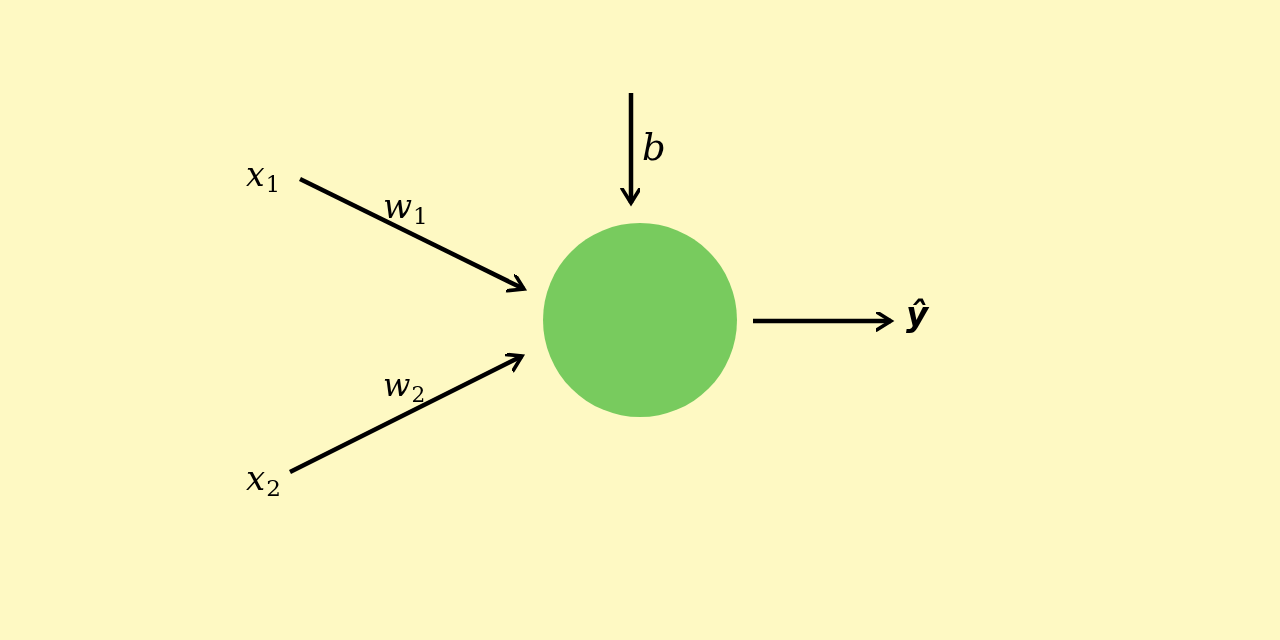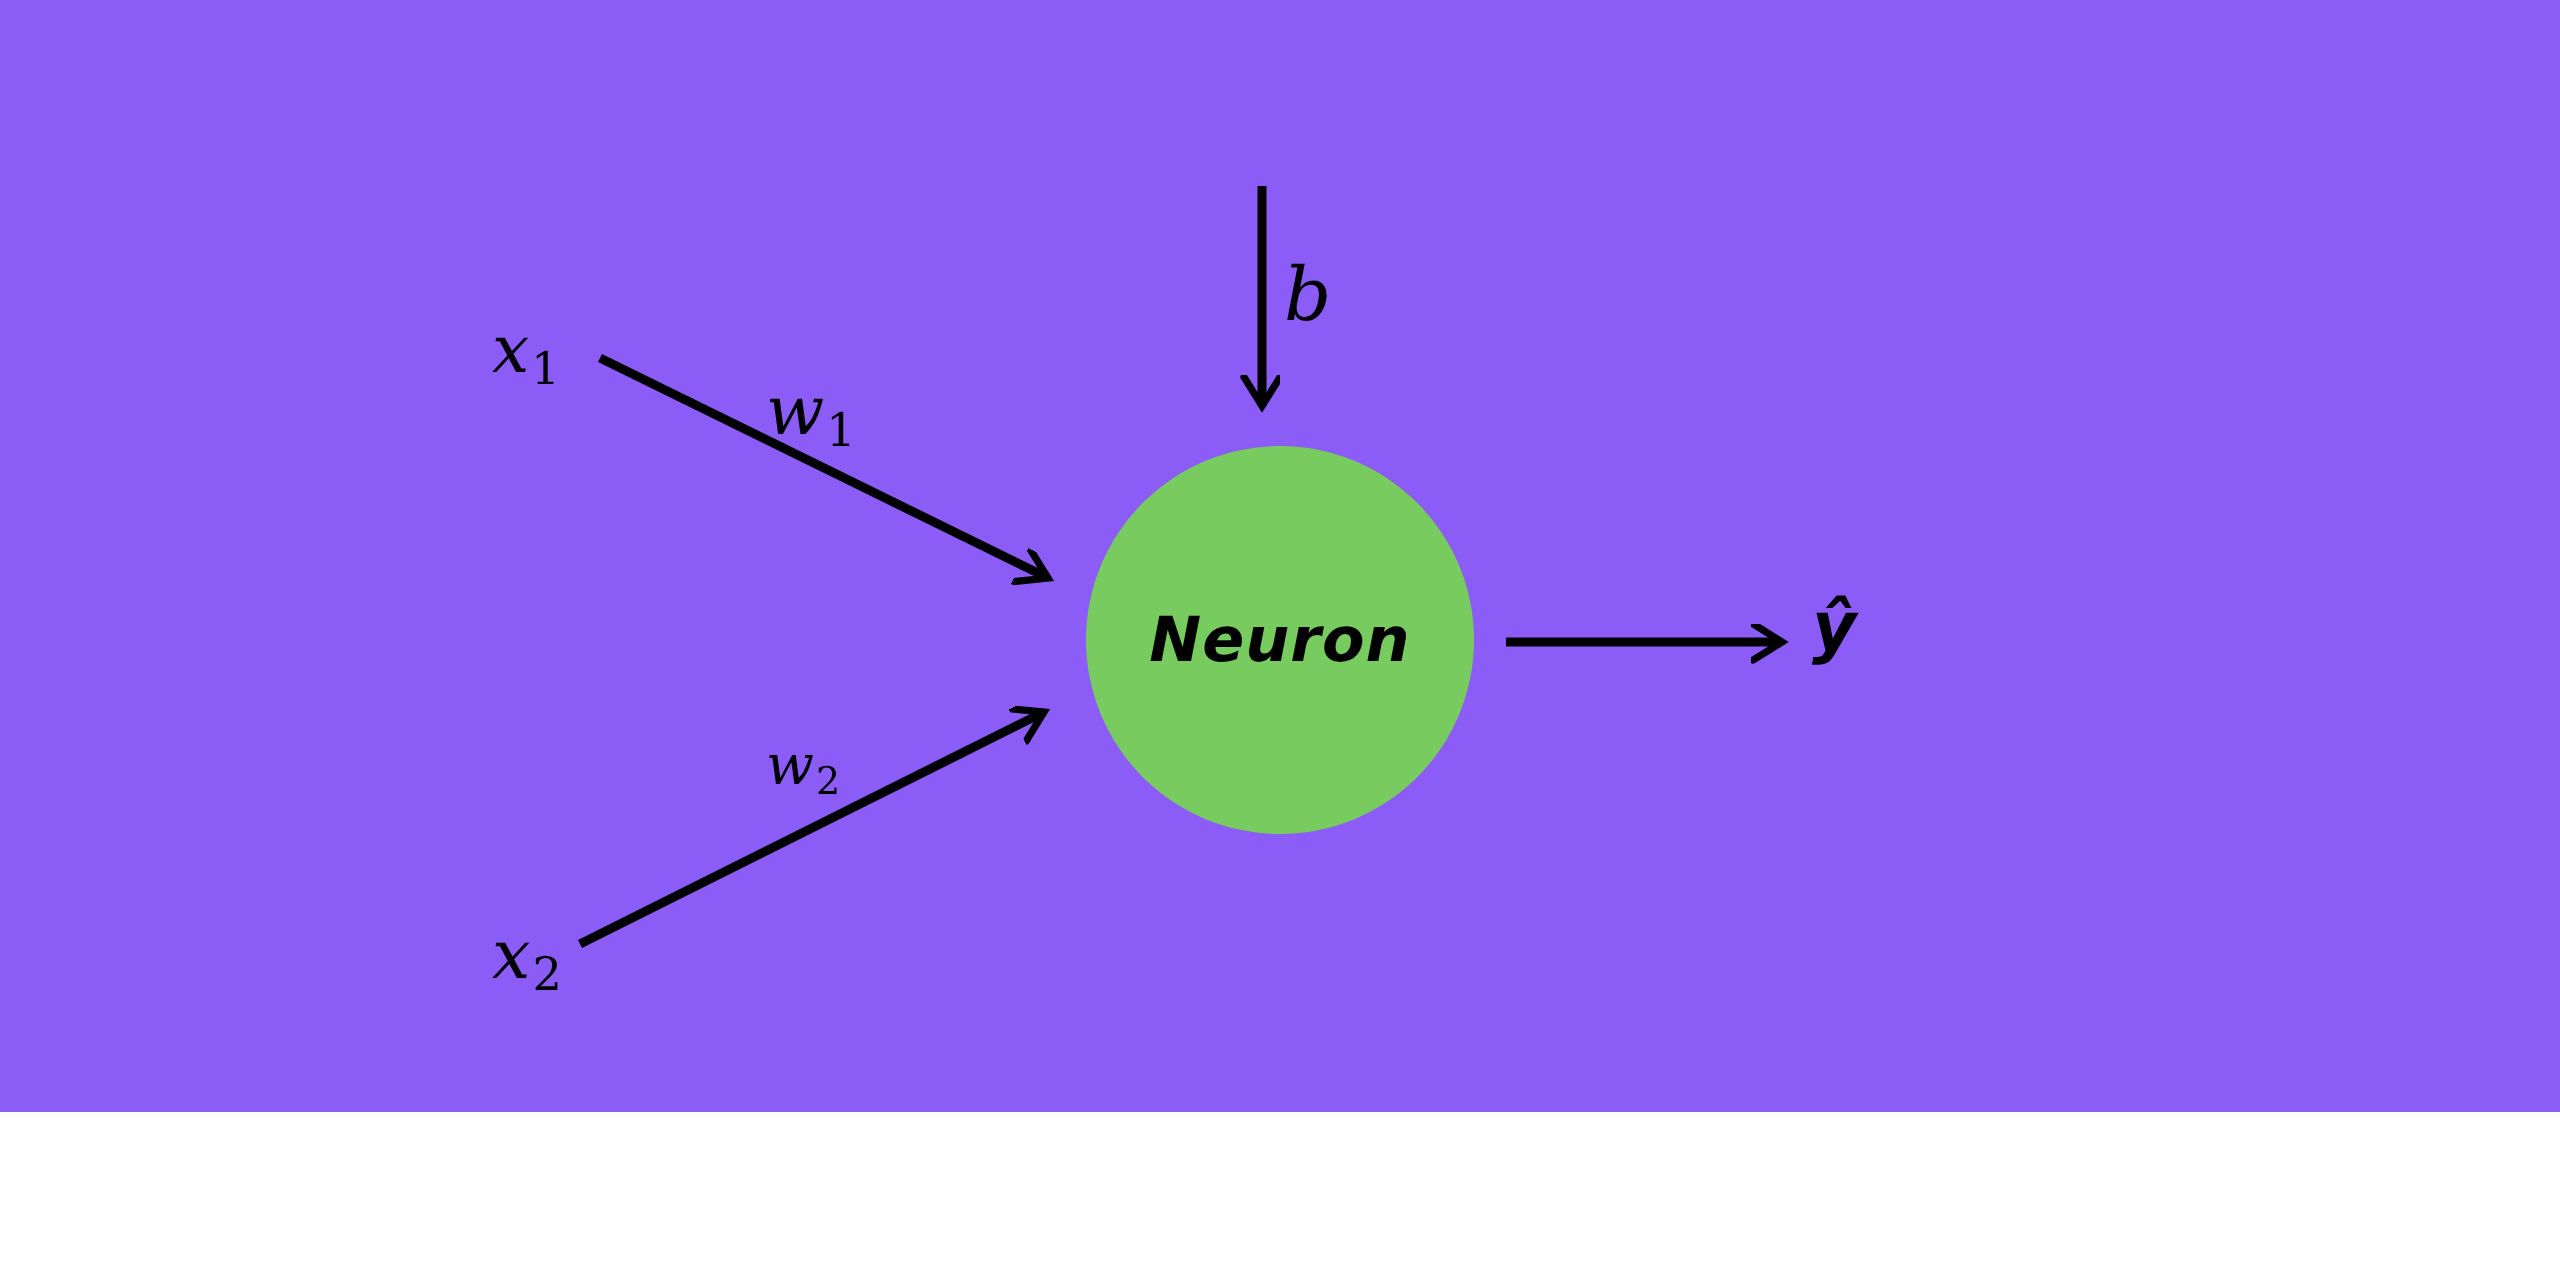--- a/index.html
+++ b/index.html
@@ -7,22 +7,22 @@
     padding: 0;
     background: #ffffff;
     width: 1280px;
     height: 640px;
     overflow: hidden;
     font-family: "DejaVu Sans", sans-serif;
   }
   .canvas {
     position: relative;
     width: 1280px;
-    height: 556px;
-    background: #8b5cf6;
+    height: 640px;
+    background: #fef9c3;
   }
   .canvas svg {
     position: absolute;
     left: 0;
     top: 0;
   }
   .label {
     position: absolute;
     color: #000000;
     white-space: nowrap;
@@ -34,21 +34,21 @@
   }
   .math .sub {
     font-style: normal;
     font-size: 0.68em;
     vertical-align: -0.28em;
     margin-left: 1px;
   }
   .x1-label { left: 246px; top: 158px; font-size: 33px; }
   .x2-label { left: 246px; top: 461px; font-size: 34px; }
   .w1-label { left: 383px; top: 189px; font-size: 34px; }
-  .w2-label { left: 383px; top: 369px; font-size: 28px; }
+  .w2-label { left: 383px; top: 369px; font-size: 32px; }
   .b-label  { left: 642px; top: 129px; font-size: 37px; }
   .neuron-label {
     left: 640px; top: 321px;
     transform: translate(-50%, -50%);
     font-size: 31px;
     font-weight: bold;
     font-style: italic;
     font-family: "DejaVu Sans", "Liberation Sans", sans-serif;
     letter-spacing: 0.5px;
   }
@@ -86,17 +86,16 @@
   <div class="label math x1-label"><span>x</span><span class="sub">1</span></div>
 
   <div class="label math x2-label"><span>x</span><span class="sub">2</span></div>
 
   <div class="label math w1-label"><span>w</span><span class="sub">1</span></div>
 
   <div class="label math w2-label"><span>w</span><span class="sub">2</span></div>
 
   <div class="label math b-label">b</div>
 
-  <div class="label neuron-label">Neuron</div>
 
   <div class="label yhat-label">ŷ</div>
 
 </div>
 
 </body></html>

